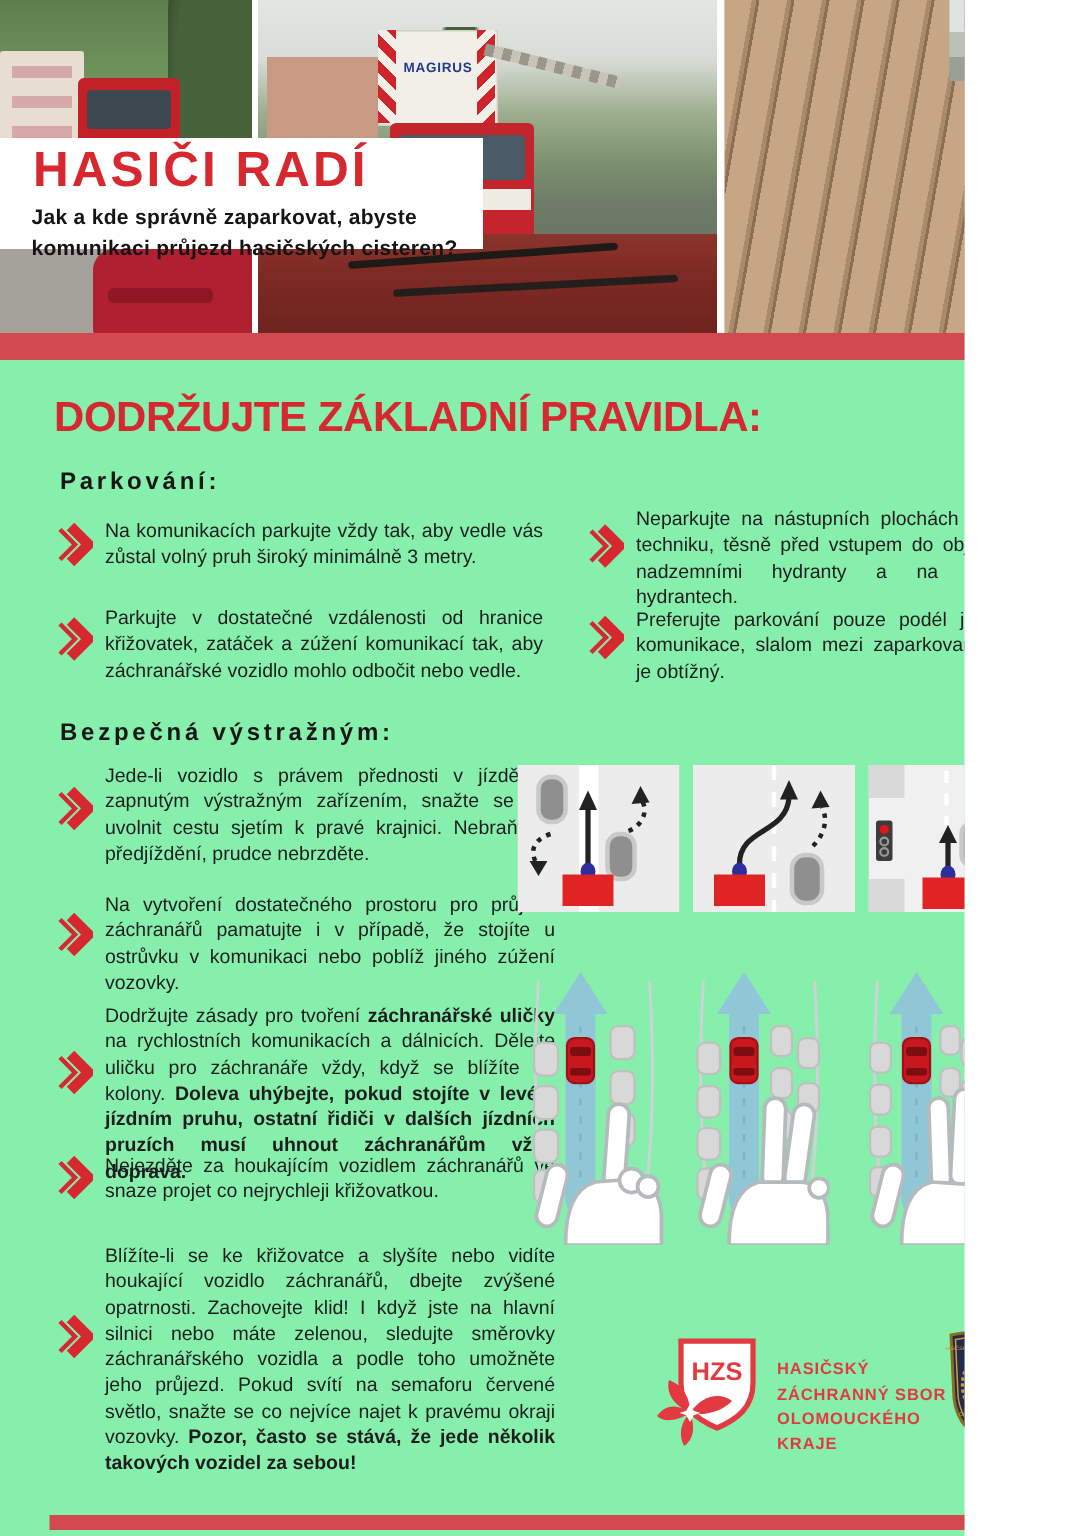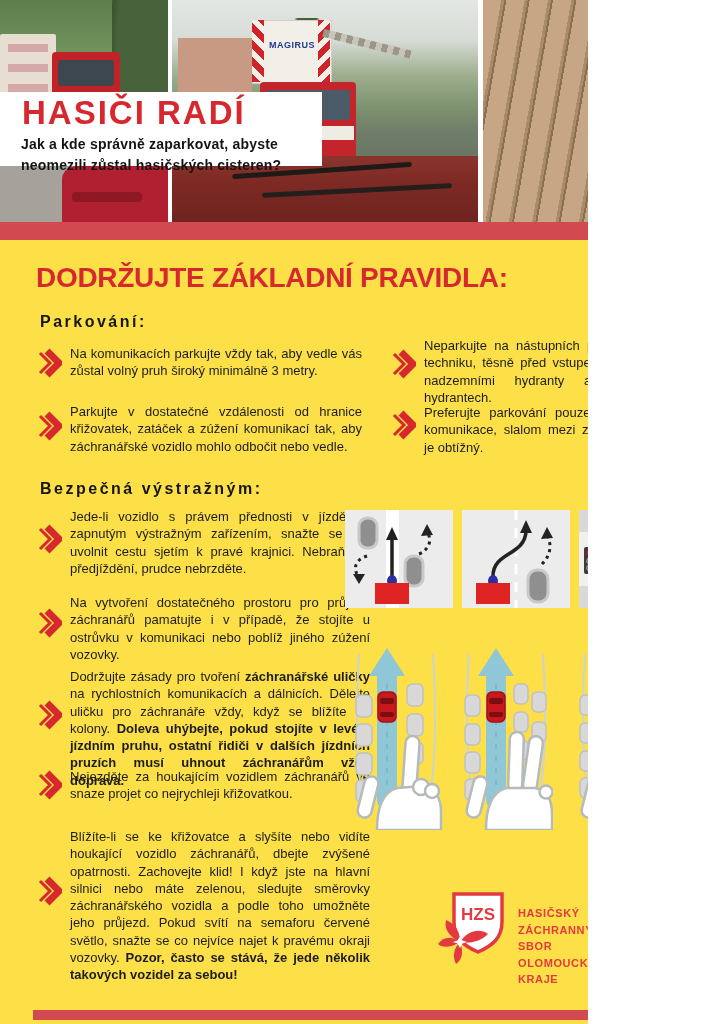--- a/index.html
+++ b/index.html
@@ -1,16 +1,16 @@
 <!DOCTYPE html>
 <html><head>
 <meta charset="utf-8">
 <style>
   html,body{margin:0;padding:0;background:#ffffff;}
-  .poster{position:relative;width:588px;height:1024px;background:#fde047;overflow:hidden;
+  .poster{position:relative;width:643px;height:1024px;background:#86efac;overflow:hidden;
           font-family:"Liberation Sans",sans-serif;color:#1d1d1f;text-decoration:underline;}
   
   .header{position:absolute;left:0;top:0;width:724px;height:222px;display:flex;background:#fff;}
   .photo{position:relative;height:222px;overflow:hidden;}
   .photo1{width:168px;margin-right:4px;background:linear-gradient(180deg,#5f7e4e 0%,#6f925b 22%,#82a169 38%,#96a87c 52%,#a3a49b 68%,#aaa7a1 100%);}
   .photo2{width:306px;margin-right:5px;background:linear-gradient(180deg,#e3e7e4 0%,#d8dcd6 18%,#9dae8e 34%,#7d9370 48%,#6f7d68 60%,#5c6456 100%);}
   .photo3{width:241px;background:#c9a98c;}
   .shape{position:absolute;}
   
   .p1-building{left:0;top:34px;width:56px;height:120px;background:#e7ddd1;border-radius:2px;}
@@ -107,21 +107,21 @@
       <div class="shape p3-truck"></div>
       <div class="shape p3-window"></div>
       <div class="shape p3-mirror"></div>
     </div>
   </div>
 
   <div class="titlebox">
     <div class="title">HASIČI RADÍ</div>
     <div class="subtitle">
       <span>Jak a kde správně zaparkovat, abyste</span><br>
-      <span>neomezili zůstal hasičských cisteren?</span>
+      <span>komunikaci průjezd hasičských cisteren?</span>
     </div>
   </div>
 
   <div class="divider"></div>
 
   <div class="rules-heading">DODRŽUJTE ZÁKLADNÍ PRAVIDLA:</div>
   <div class="sub-heading h-park">Parkování:</div>
 
   <div class="bullet" style="left:36px;top:345px;width:330px;align-items:center;">
     <svg class="chev" style="margin-top:2px" width="26" height="30" viewBox="0 0 26 30">

